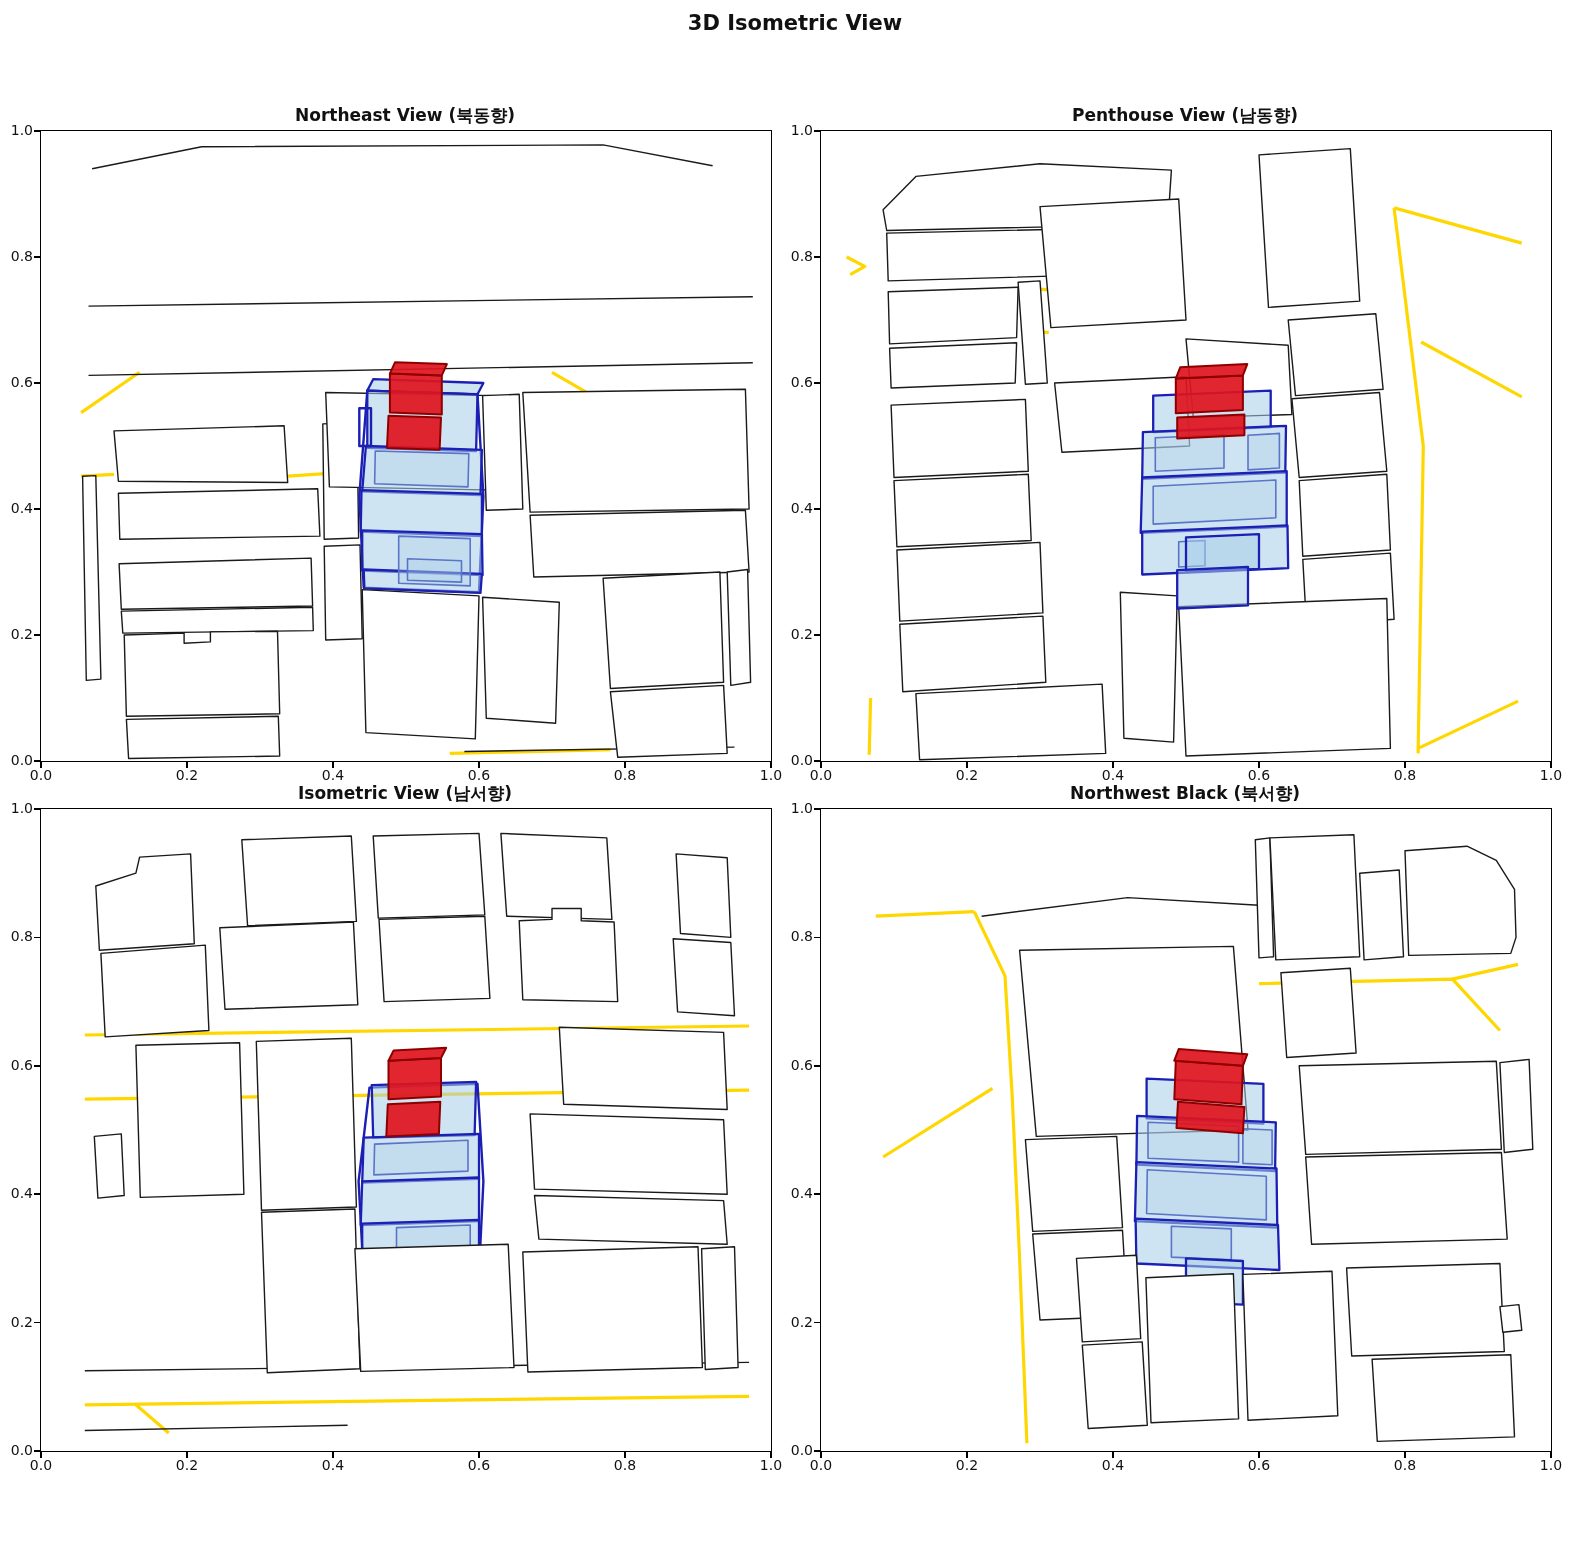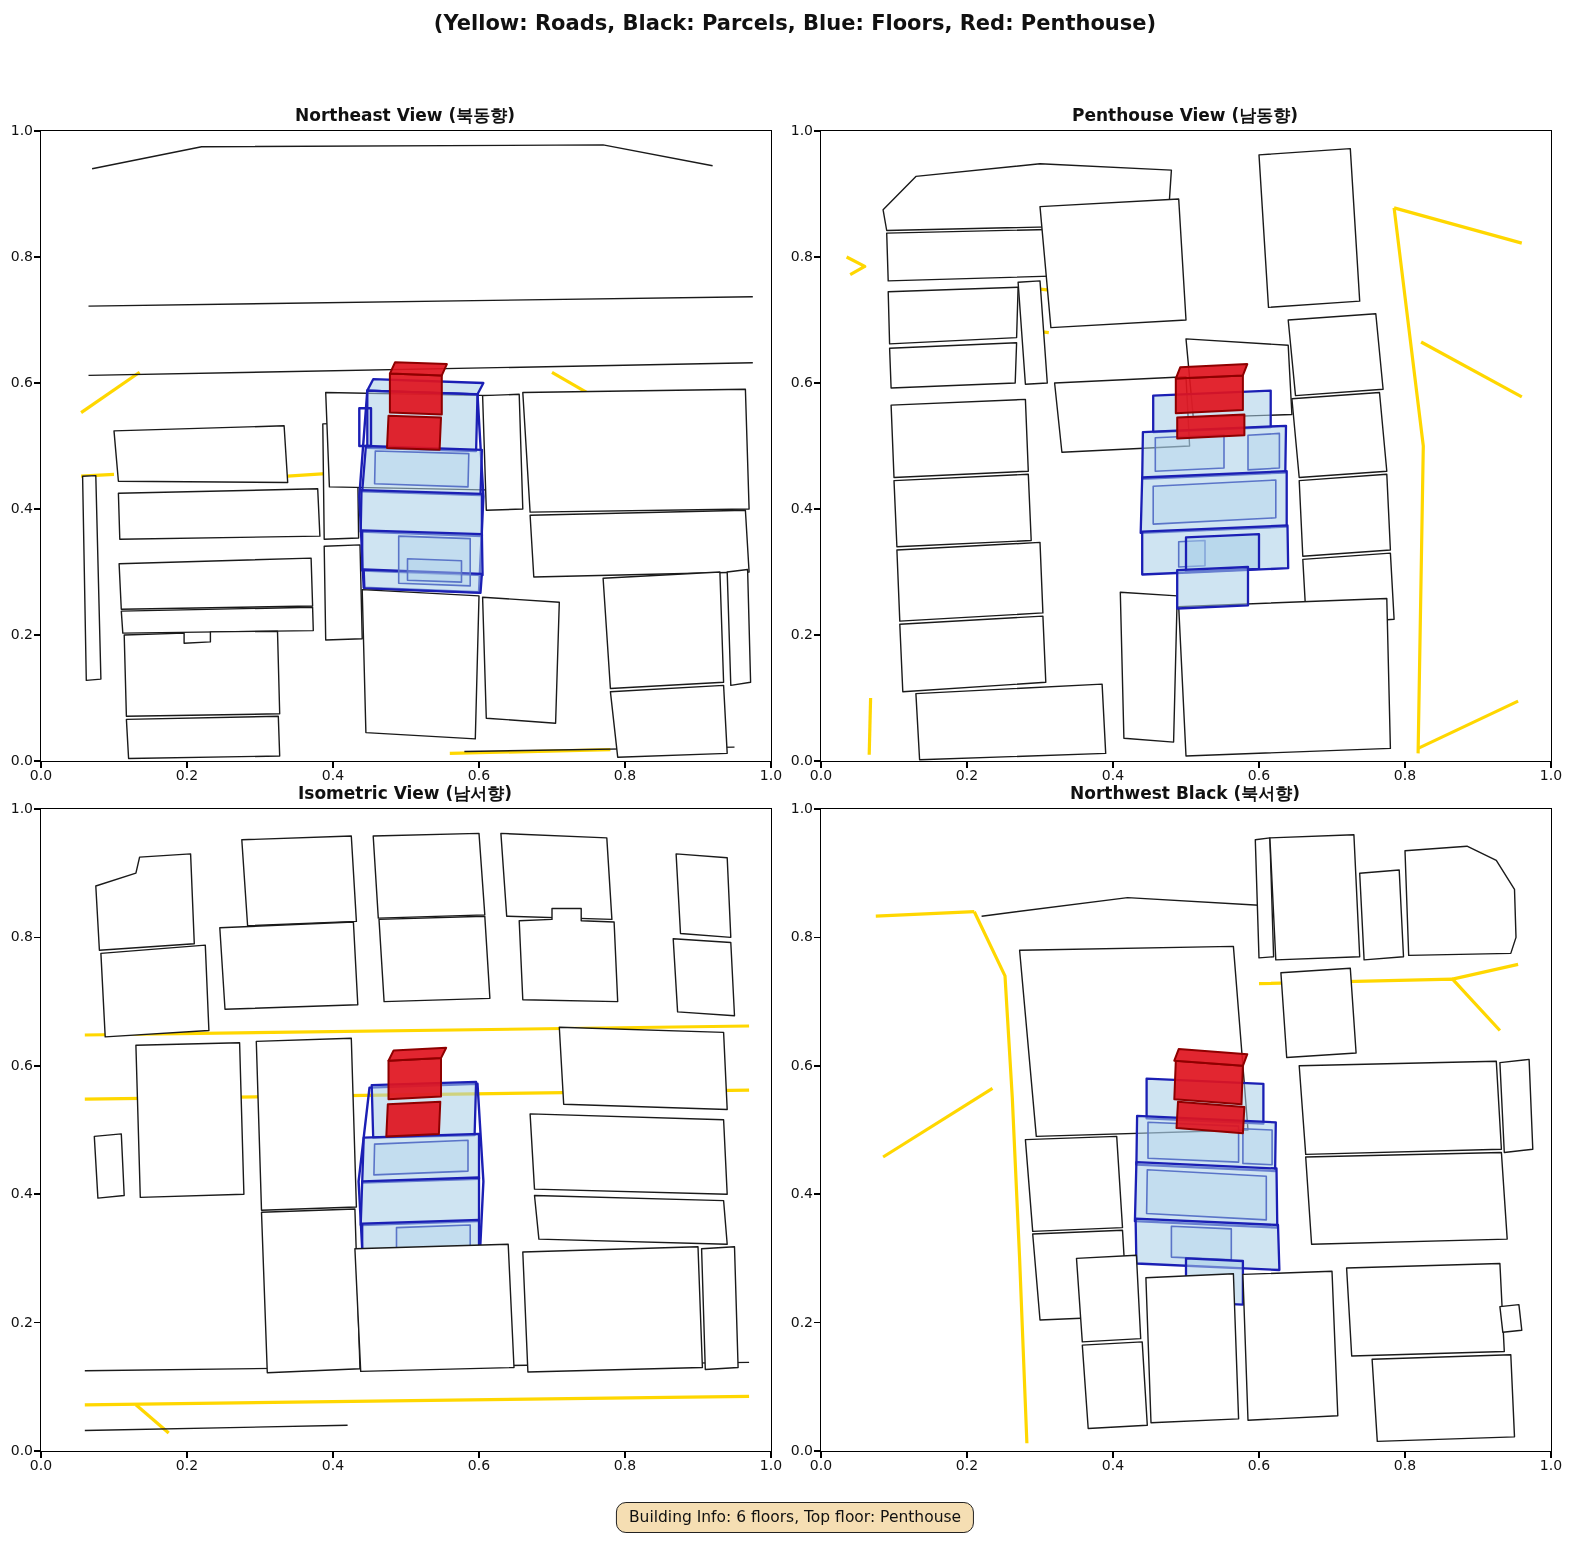--- a/index.html
+++ b/index.html
@@ -18,21 +18,21 @@
   .mark{position:absolute;background:#000;}
   .badge{position:absolute;left:795px;top:1502px;transform:translateX(-50%);
        background:#F5DEB3;border:1.4px solid #222;border-radius:10px;
        padding:5px 12px 6px 12px;font-size:15.5px;white-space:nowrap;}
 </style>
 </head>
 <body>
 
 <div id="fig">
   <div class="fig-title">
-    <div>(Yellow: Roads, Black: Parcels, Blue: Floors, Red: Penthouse)</div>
+    <div>3D Isometric View</div>
   </div>
 
   <div class="panel" style="left:40px;top:104px;">
     <div class="ptitle">Northeast View (북동향)</div>
     <div class="axes" style="height:630px;">
       <svg class="plot" width="730" height="630" viewBox="0 0 730 630">
           <polyline points="40.1,281.6 98.6,241.3" fill="none" stroke="#FFD700" stroke-width="3.2" stroke-linejoin="round"></polyline>
           <polyline points="511.0,241.3 594.9,289.8" fill="none" stroke="#FFD700" stroke-width="3.2" stroke-linejoin="round"></polyline>
           <polyline points="40.1,345.2 73.0,343.3" fill="none" stroke="#FFD700" stroke-width="3.2" stroke-linejoin="round"></polyline>
           <polyline points="246.7,345.2 284.7,342.7" fill="none" stroke="#FFD700" stroke-width="3.2" stroke-linejoin="round"></polyline>
@@ -305,14 +305,13 @@
         <div class="mark" style="left: 583.25px; top: 643px; width: 1.5px; height: 6px;"></div>
         <div class="tick-y" style="left: -44px; top: 119.4px;">0.8</div>
         <div class="mark" style="left: -7px; top: 127.65px; width: 6px; height: 1.5px;"></div>
         <div class="tick-x" style="left: 710px; top: 648px;">1.0</div>
         <div class="mark" style="left: 729.25px; top: 643px; width: 1.5px; height: 6px;"></div>
         <div class="tick-y" style="left: -44px; top: -9px;">1.0</div>
         <div class="mark" style="left: -7px; top: -0.75px; width: 6px; height: 1.5px;"></div>
       </div>
   </div>
 
-  <div class="badge">Building Info: 6 floors, Top floor: Penthouse</div>
 </div>
 
 </body></html>

